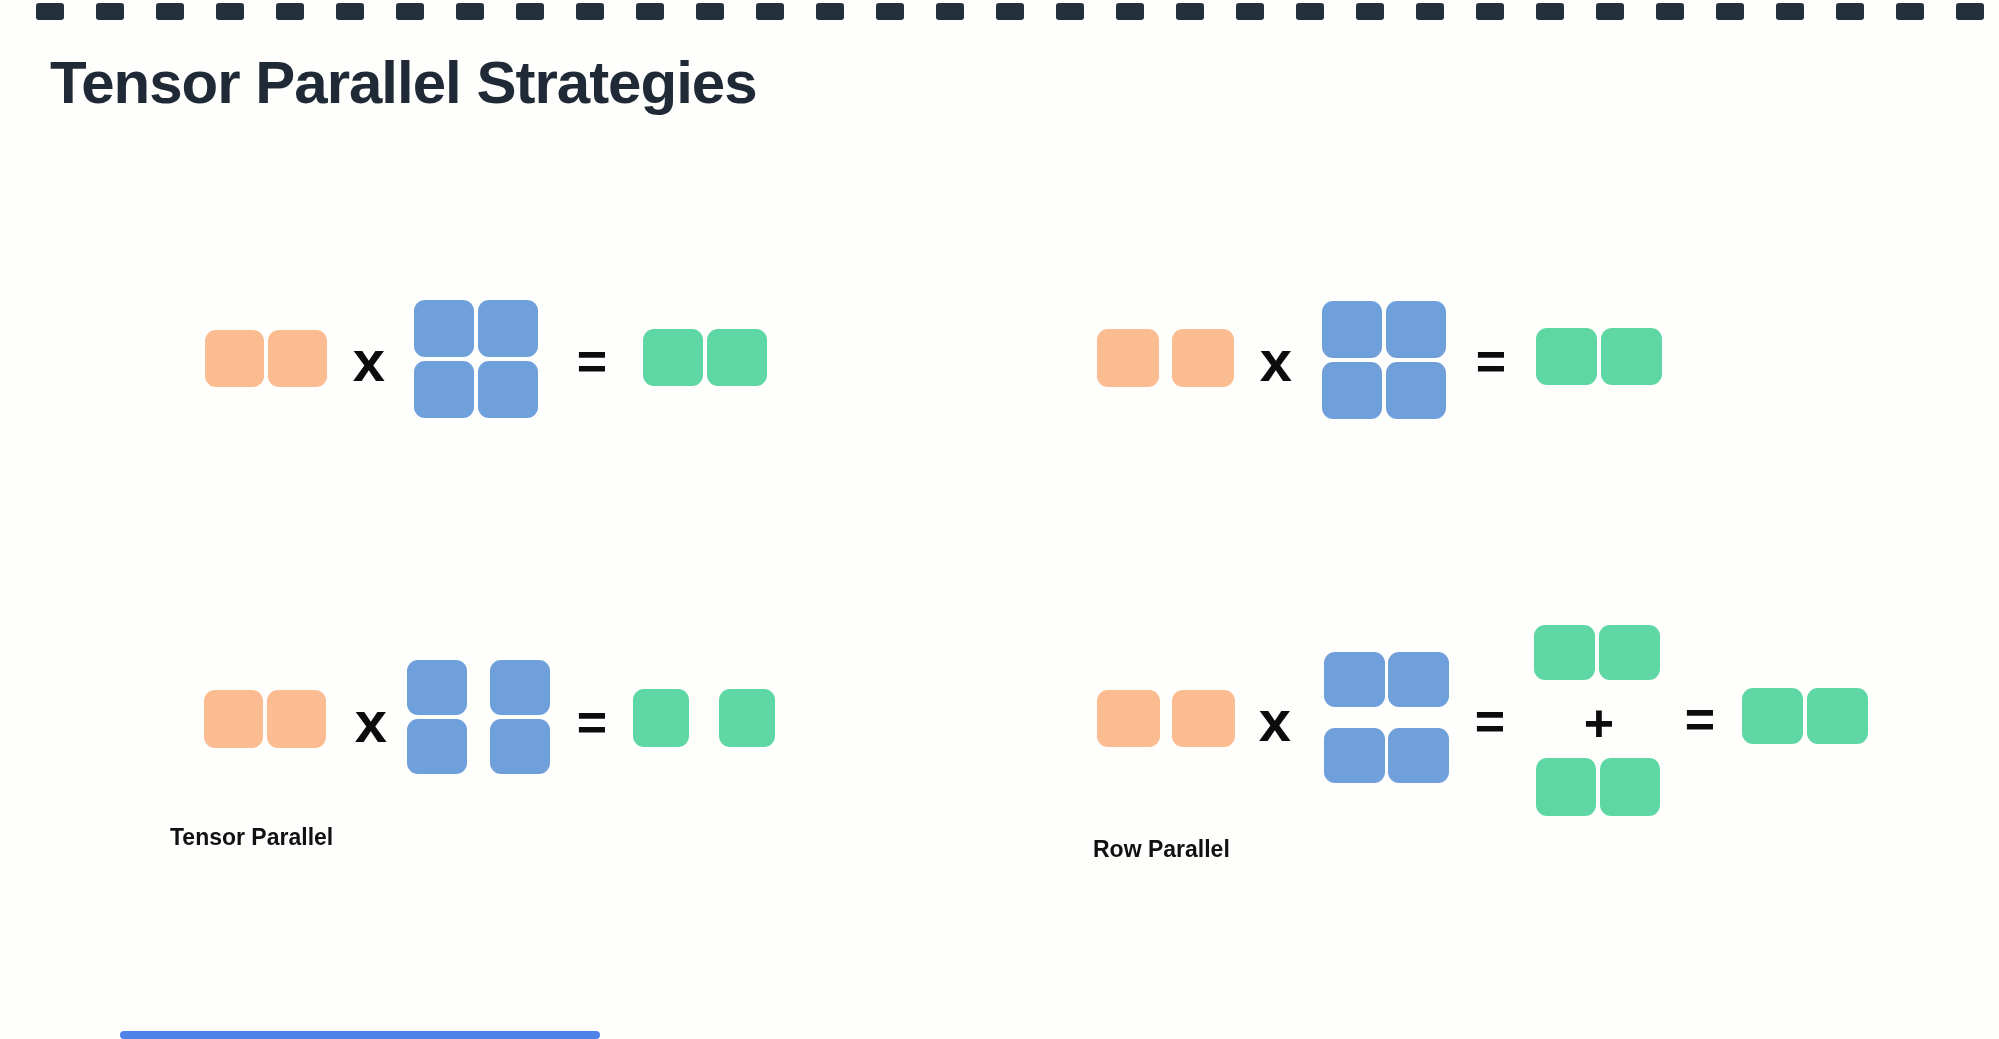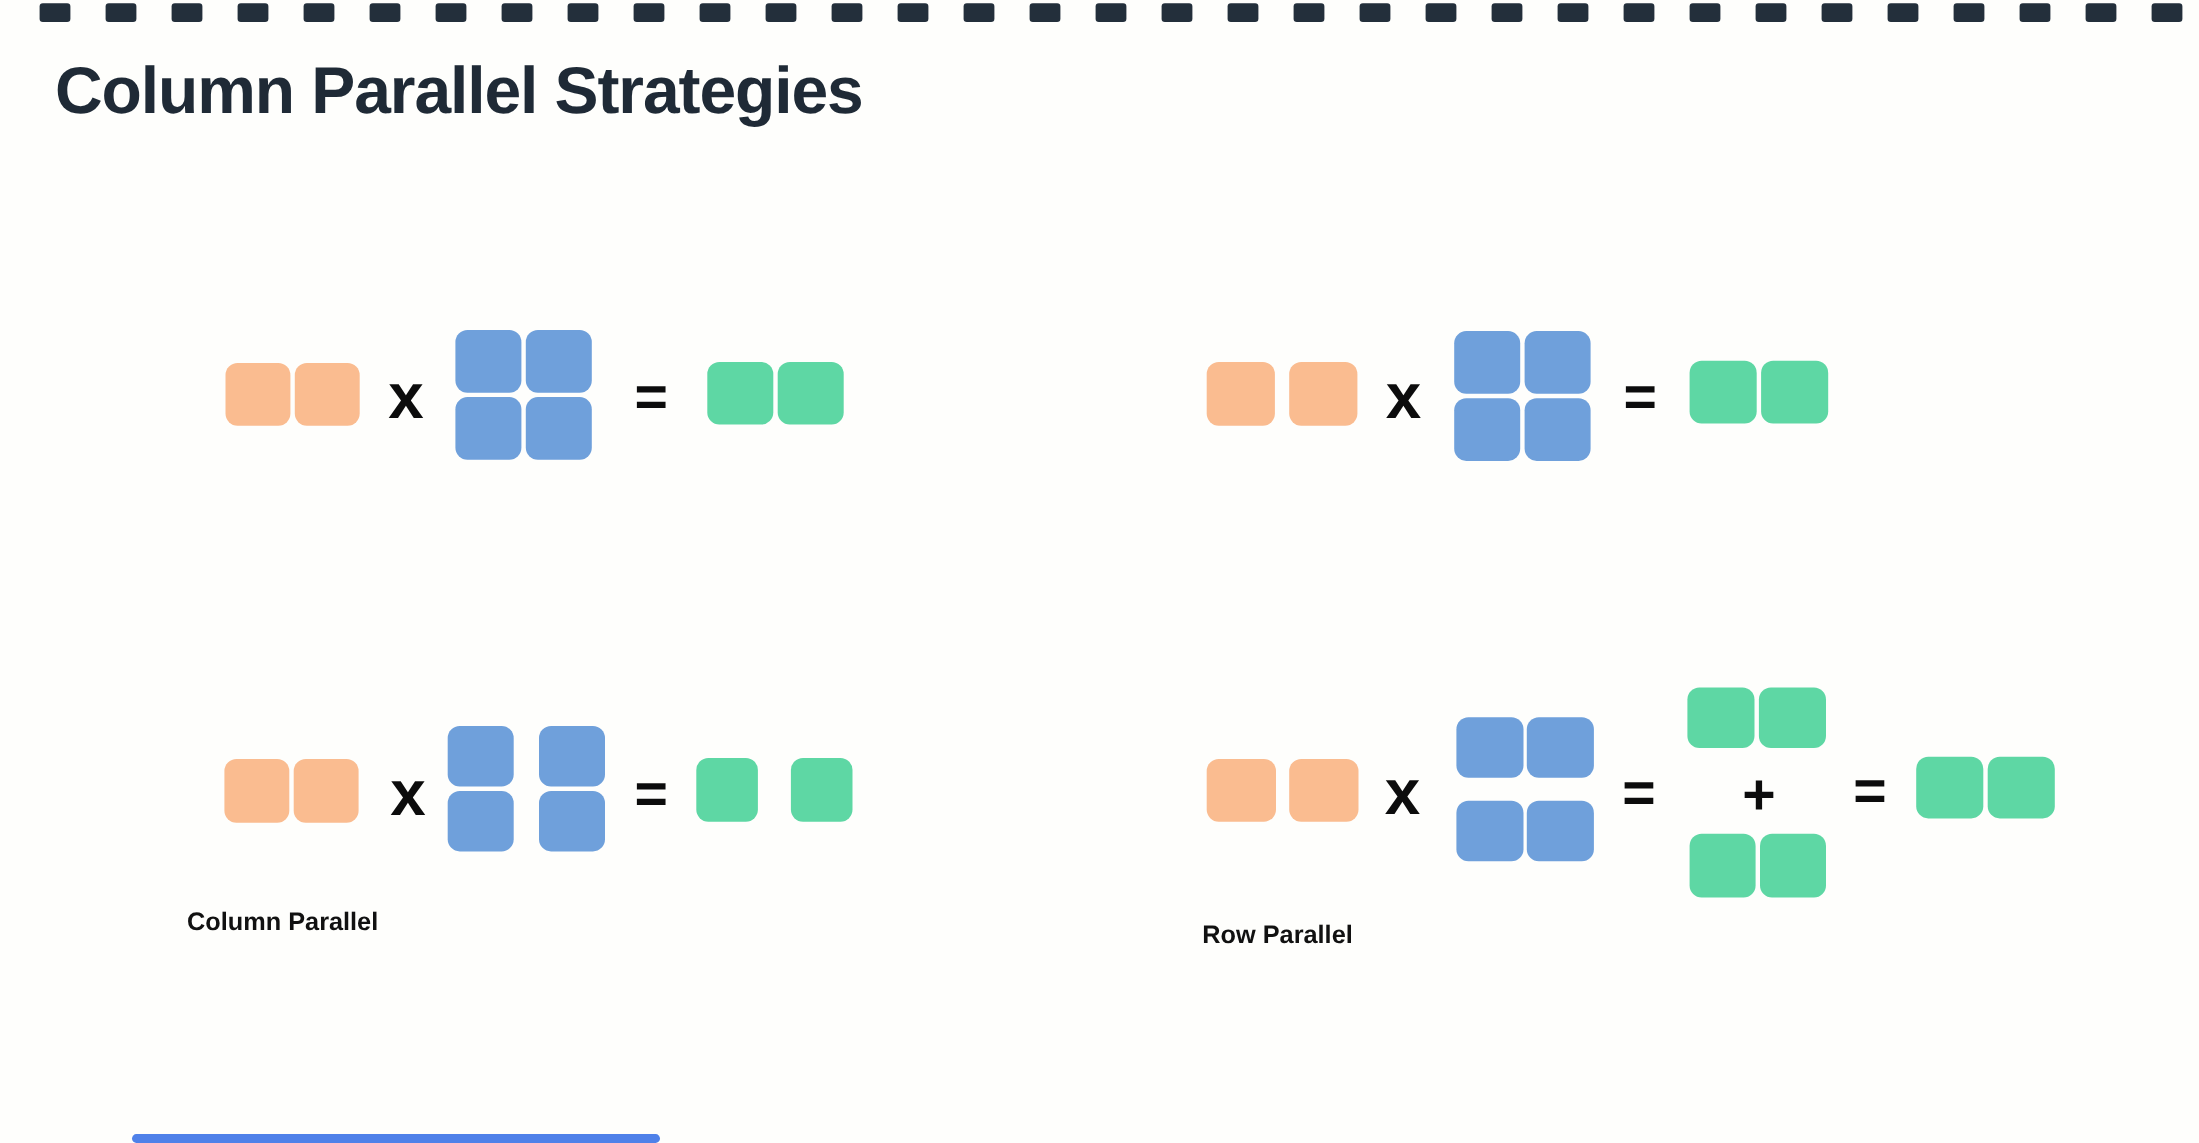--- a/index.html
+++ b/index.html
@@ -87,21 +87,21 @@
       <div class="film-square" style="background: rgb(35, 47, 59);"></div>
       <div class="film-square" style="background: rgb(35, 47, 59);"></div>
       <div class="film-square" style="background: rgb(35, 47, 59);"></div>
       <div class="film-square" style="background: rgb(35, 47, 59);"></div>
       <div class="film-square" style="background: rgb(35, 47, 59);"></div>
       <div class="film-square" style="background: rgb(35, 47, 59);"></div>
       <div class="film-square" style="background: rgb(35, 47, 59);"></div>
       <div class="film-square" style="background: rgb(35, 47, 59);"></div>
     </div>
 
-  <h1 class="title">Column Parallel Strategies</h1>
+  <h1 class="title">Tensor Parallel Strategies</h1>
 
   <div>
     <div class="matrix" style="left: 205px; top: 330px; --bw: 59px; --bh: 57px; --gx: 4px; --gy: 4px; grid-template-columns: repeat(2, var(--bw)); grid-auto-rows: var(--bh); column-gap: var(--gx); row-gap: var(--gy);">
         <div class="block" style="background: rgb(250, 188, 144);"></div>
         <div class="block" style="background: rgb(250, 188, 144);"></div>
       </div>
     <span class="op op-x" style="left:369px;top:361px">x</span>
     <div class="matrix" style="left: 414px; top: 300px; --bw: 60px; --bh: 57px; --gx: 4px; --gy: 4px; grid-template-columns: repeat(2, var(--bw)); grid-auto-rows: var(--bh); column-gap: var(--gx); row-gap: var(--gy);">
         <div class="block" style="background: rgb(111, 160, 219);"></div>
         <div class="block" style="background: rgb(111, 160, 219);"></div>
@@ -144,21 +144,21 @@
         <div class="block" style="background: rgb(111, 160, 219);"></div>
         <div class="block" style="background: rgb(111, 160, 219);"></div>
         <div class="block" style="background: rgb(111, 160, 219);"></div>
         <div class="block" style="background: rgb(111, 160, 219);"></div>
       </div>
     <span class="op op-eq" style="left:592px;top:722px">=</span>
     <div class="matrix" style="left: 633px; top: 689px; --bw: 56px; --bh: 58px; --gx: 30px; --gy: 4px; grid-template-columns: repeat(2, var(--bw)); grid-auto-rows: var(--bh); column-gap: var(--gx); row-gap: var(--gy);">
         <div class="block" style="background: rgb(94, 215, 164);"></div>
         <div class="block" style="background: rgb(94, 215, 164);"></div>
       </div>
-    <span class="diagram-label" style="left:170px;top:824px">Column Parallel</span>
+    <span class="diagram-label" style="left:170px;top:824px">Tensor Parallel</span>
   </div>
 
   <div>
     <div class="matrix" style="left: 1097px; top: 690px; --bw: 63px; --bh: 57px; --gx: 12px; --gy: 4px; grid-template-columns: repeat(2, var(--bw)); grid-auto-rows: var(--bh); column-gap: var(--gx); row-gap: var(--gy);">
         <div class="block" style="background: rgb(250, 188, 144);"></div>
         <div class="block" style="background: rgb(250, 188, 144);"></div>
       </div>
     <span class="op op-x" style="left:1275px;top:721px">x</span>
     <div class="matrix" style="left: 1324px; top: 652px; --bw: 61px; --bh: 55px; --gx: 3px; --gy: 21px; grid-template-columns: repeat(2, var(--bw)); grid-auto-rows: var(--bh); column-gap: var(--gx); row-gap: var(--gy);">
         <div class="block" style="background: rgb(111, 160, 219);"></div>

